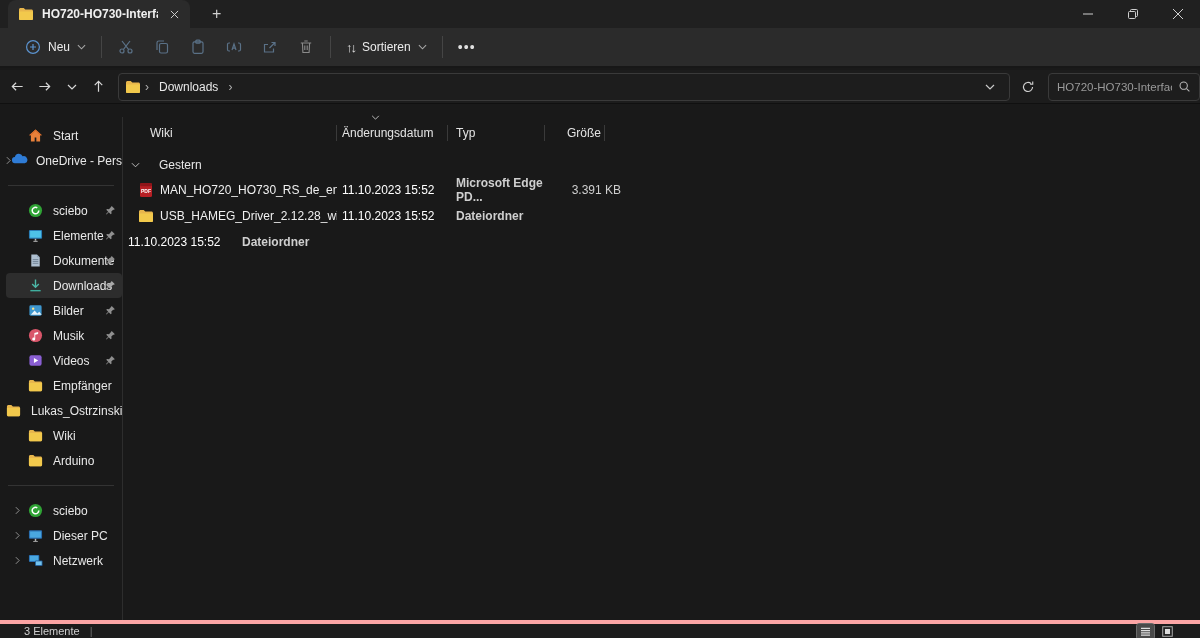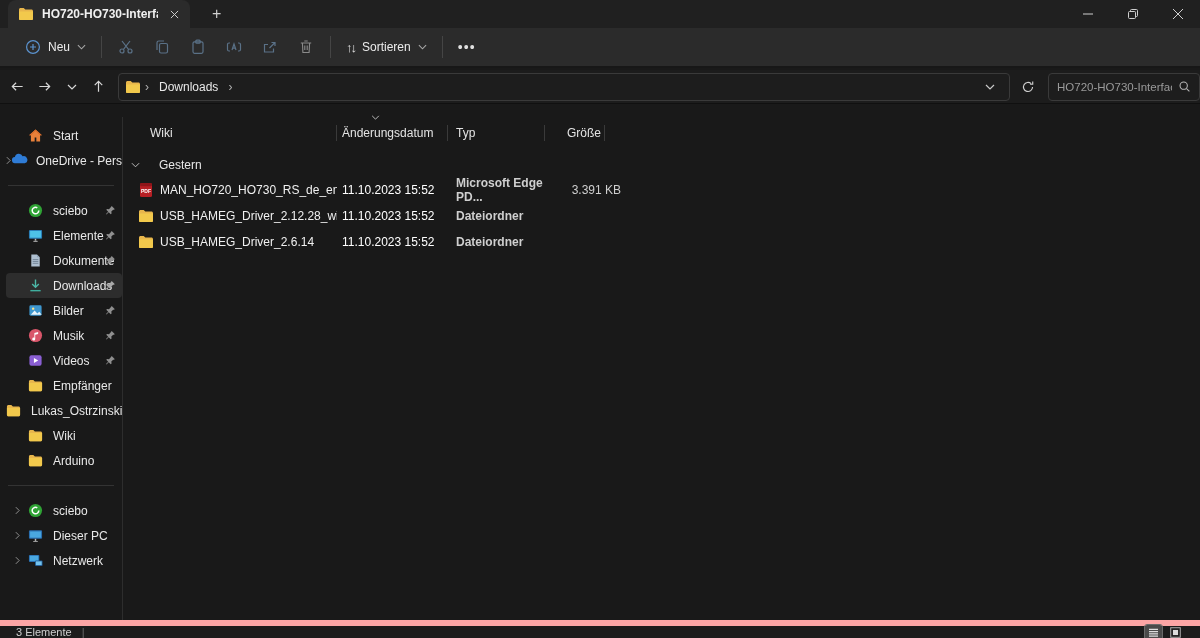--- a/index.html
+++ b/index.html
@@ -117,22 +117,22 @@
   .fc-name { width:214px; padding-left:15px; gap:6px; color:#f0f0f0; }
   .fc-name .fname { white-space:nowrap; overflow:hidden; }
   .fc-date { width:111px; padding-left:5px; color:#ffffff; }
   .fc-typ  { width:97px; padding-left:8px; color:#cfcfcf;font-weight:bold; }
   .fc-size { width:60px; justify-content:flex-end; padding-right:4px; color:#cfcfcf;margin-left:20px; }
   .ficon { width:16px; height:16px; flex:none; }
 
   
   .statusbar {
     position:absolute; left:0; top:620px; width:1200px; height:18px;
-    background:#1c1c1c; border-top:6px solid #fca5a5;
-    display:flex; align-items:center; padding:0 16px; font-size:11px;
+    background:#1c1c1c; border-top:4px solid #fca5a5;
+    display:flex; align-items:center; padding:0 24px; font-size:11px;
     color:#cfcfcf;
   }
   .sb-sep { margin-left:10px; color:#6a6a6a; }
   .sb-views { margin-left:auto; display:flex; gap:5px; }
   .viewbtn { width:17px; height:15px; display:flex; align-items:center;
     justify-content:center; border-radius:2px; }
   .viewbtn.active { background:#4a4a4a; outline:1px solid #6a6a6a; }
 </style>
 </head>
 <body>
@@ -615,29 +615,20 @@
             </svg>
         </span>
         <span class="fname">USB_HAMEG_Driver_2.12.28_win10</span>
       </div>
       <div class="fcell fc-date">11.10.2023 15:52</div>
       <div class="fcell fc-typ">Dateiordner</div>
       <div class="fcell fc-size"></div>
     </div>
 
     <div class="frow">
-      <div class="fcell fc-name">
-        <span class="ficon">
-          <svg viewBox="0 0 16 16" width="16" height="16">
-              <path d="M1 3.6C1 2.7 1.7 2 2.6 2h3.1l1.6 1.6h6.1c.9 0 1.6.7 1.6 1.6v7.2c0 .9-.7 1.6-1.6 1.6H2.6c-.9 0-1.6-.7-1.6-1.6z" fill="#e8b64c"></path>
-              <path d="M1 5.4h14v7c0 .9-.7 1.6-1.6 1.6H2.6c-.9 0-1.6-.7-1.6-1.6z" fill="#f2c94c"></path>
-            </svg>
-        </span>
-        <span class="fname">USB_HAMEG_Driver_2.6.14</span>
-      </div>
       <div class="fcell fc-date">11.10.2023 15:52</div>
       <div class="fcell fc-typ">Dateiordner</div>
       <div class="fcell fc-size"></div>
     </div>
   </div>
 </div>
 
 <div class="statusbar">
   <span>3 Elemente</span>
   <span class="sb-sep">|</span>

